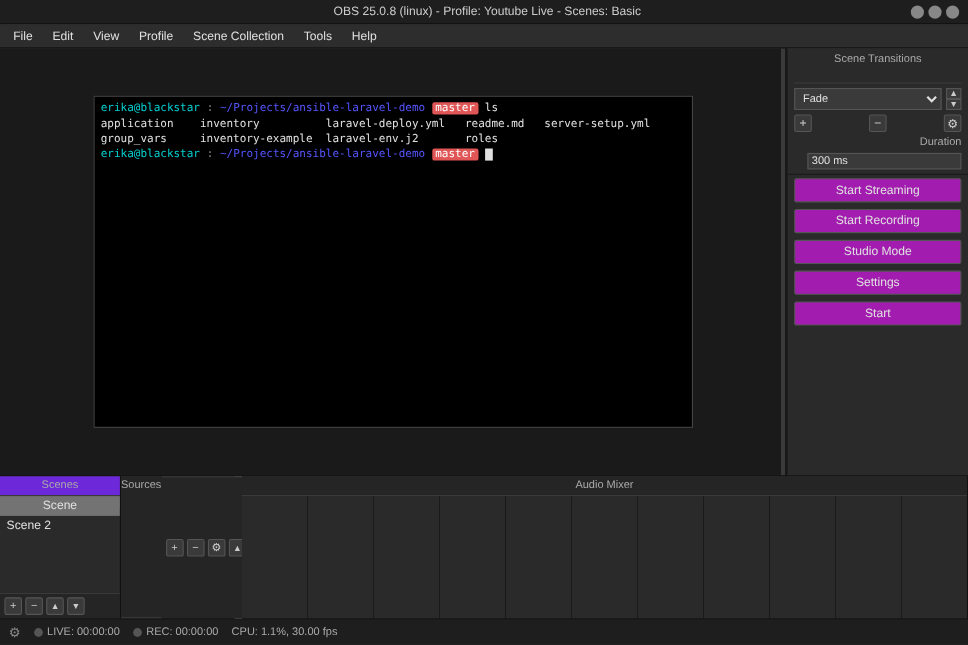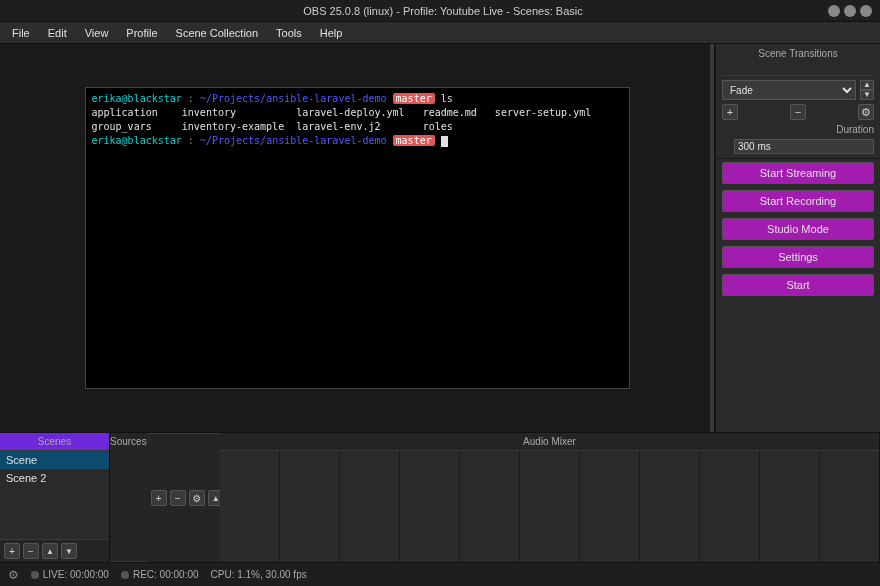--- a/index.html
+++ b/index.html
@@ -269,21 +269,22 @@
       overflow-y: auto;
     }
 
     .scene-item {
       padding: 3px 6px;
       cursor: pointer;
       font-size: 11px;
     }
 
     .scene-item.active {
-      background: #0c4a6e;
+      background: #737373;
+      text-align: center;
     }
 
     .scenes-toolbar {
       display: flex;
       align-items: center;
       padding: 3px 4px;
       gap: 3px;
       border-top: 1px solid #3a3a3a;
       background: #252525;
     }

